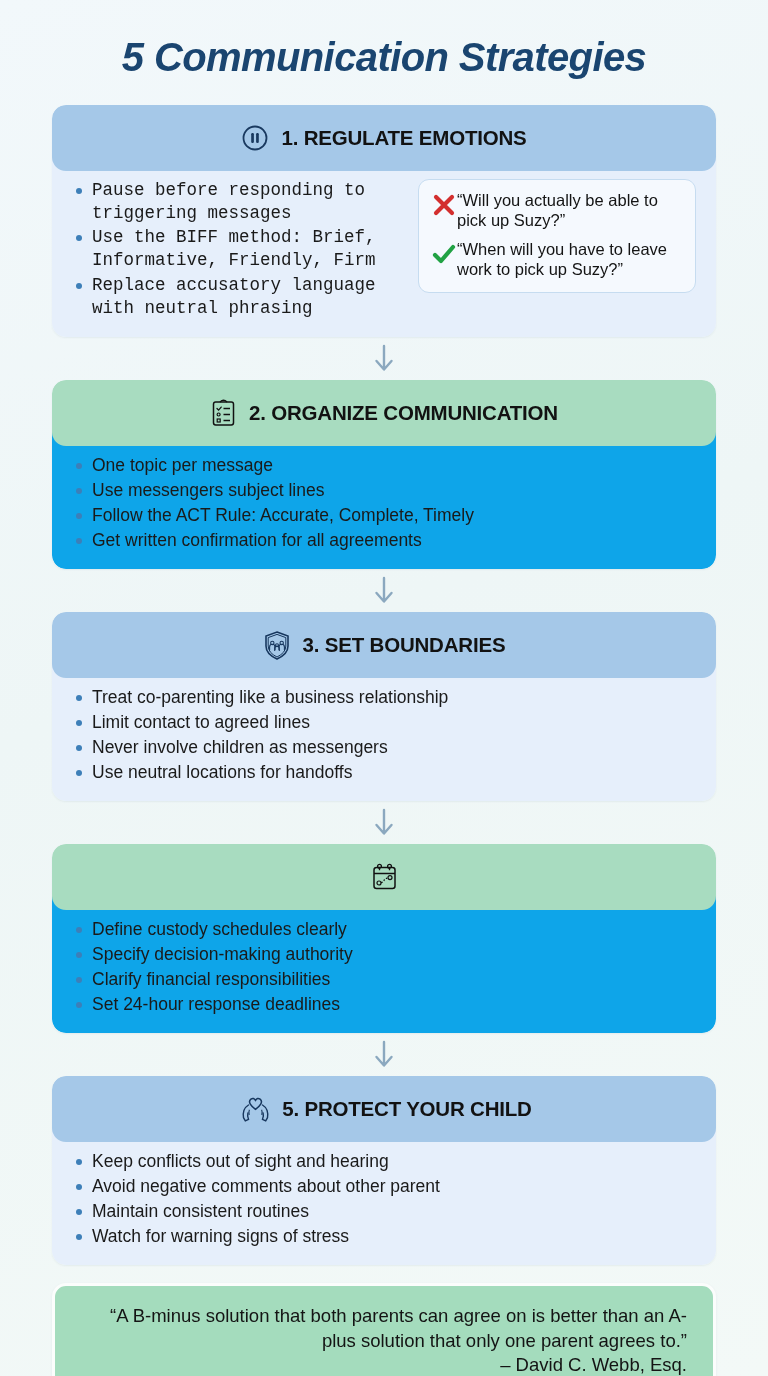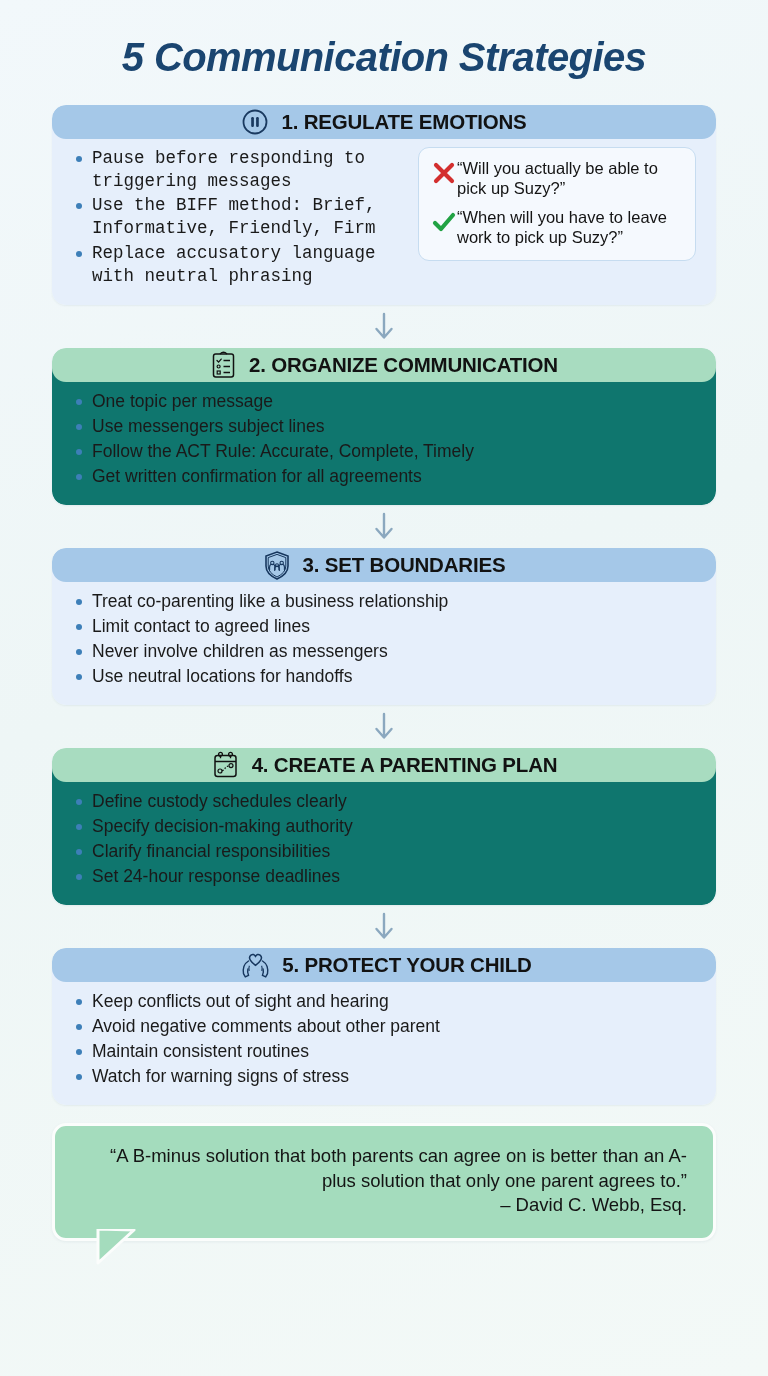--- a/index.html
+++ b/index.html
@@ -27,41 +27,41 @@
   .card {
     border-radius: 14px;
     overflow: hidden;
     box-shadow: 0 1px 2px rgba(60,90,120,0.07);
   }
   .card-head {
     display: flex;
     align-items: center;
     justify-content: center;
     gap: 12px;
-    height: 34px;
+    height: 66px;
     border-radius: 14px;
     position: relative;
     z-index: 2;
   }
   .card-head .htxt {
     font-weight: bold;
     font-size: 20.5px;
     letter-spacing: -0.2px;
     color: #121212;
     white-space: nowrap;
   }
   .card-body {
     margin-top: -14px;
     padding: 22px 20px 16px 20px;
     border-radius: 0 0 14px 14px;
   }
   .blue .card-head { background: #a5c8e8; }
   .blue .card-body { background: #e6effb; }
   .green .card-head { background: #a8dcc0; }
-  .green .card-body { background: #0f766e; }
+  .green .card-body { background: #0ea5e9; }
 
   ul.blist { list-style: none; }
   ul.blist li {
     position: relative;
     padding-left: 20px;
     font-size: 17.5px;
     line-height: 1.3;
     color: #1a1a1a;
     margin-bottom: 2px;
   }
@@ -240,21 +240,20 @@
           <line x1="4" y1="11.5" x2="25" y2="11.5" stroke="#111" stroke-width="1.3"></line>
           <circle cx="9.5" cy="4.2" r="1.9" fill="none" stroke="#111" stroke-width="1.3"></circle>
           <circle cx="19.5" cy="4.2" r="1.9" fill="none" stroke="#111" stroke-width="1.3"></circle>
           <line x1="9.5" y1="6.1" x2="9.5" y2="8.2" stroke="#111" stroke-width="1.3"></line>
           <line x1="19.5" y1="6.1" x2="19.5" y2="8.2" stroke="#111" stroke-width="1.3"></line>
           <circle cx="9" cy="21" r="2" fill="none" stroke="#111" stroke-width="1.2"></circle>
           <circle cx="20" cy="15.6" r="2" fill="none" stroke="#111" stroke-width="1.2"></circle>
           <path d="M11 20.6 q2.2 -0.6 3 -2.2 q0.9 -1.8 3.2 -2.3" fill="none" stroke="#111" stroke-width="1.2" stroke-dasharray="1.6 1.6"></path>
         </svg>
       </span>
-      <span class="htxt">4. CREATE A PARENTING PLAN</span>
     </div>
     <div class="card-body">
       <ul class="blist">
         <li>Define custody schedules clearly</li>
         <li>Specify decision-making authority</li>
         <li>Clarify financial responsibilities</li>
         <li>Set 24-hour response deadlines</li>
       </ul>
     </div>
   </div>

